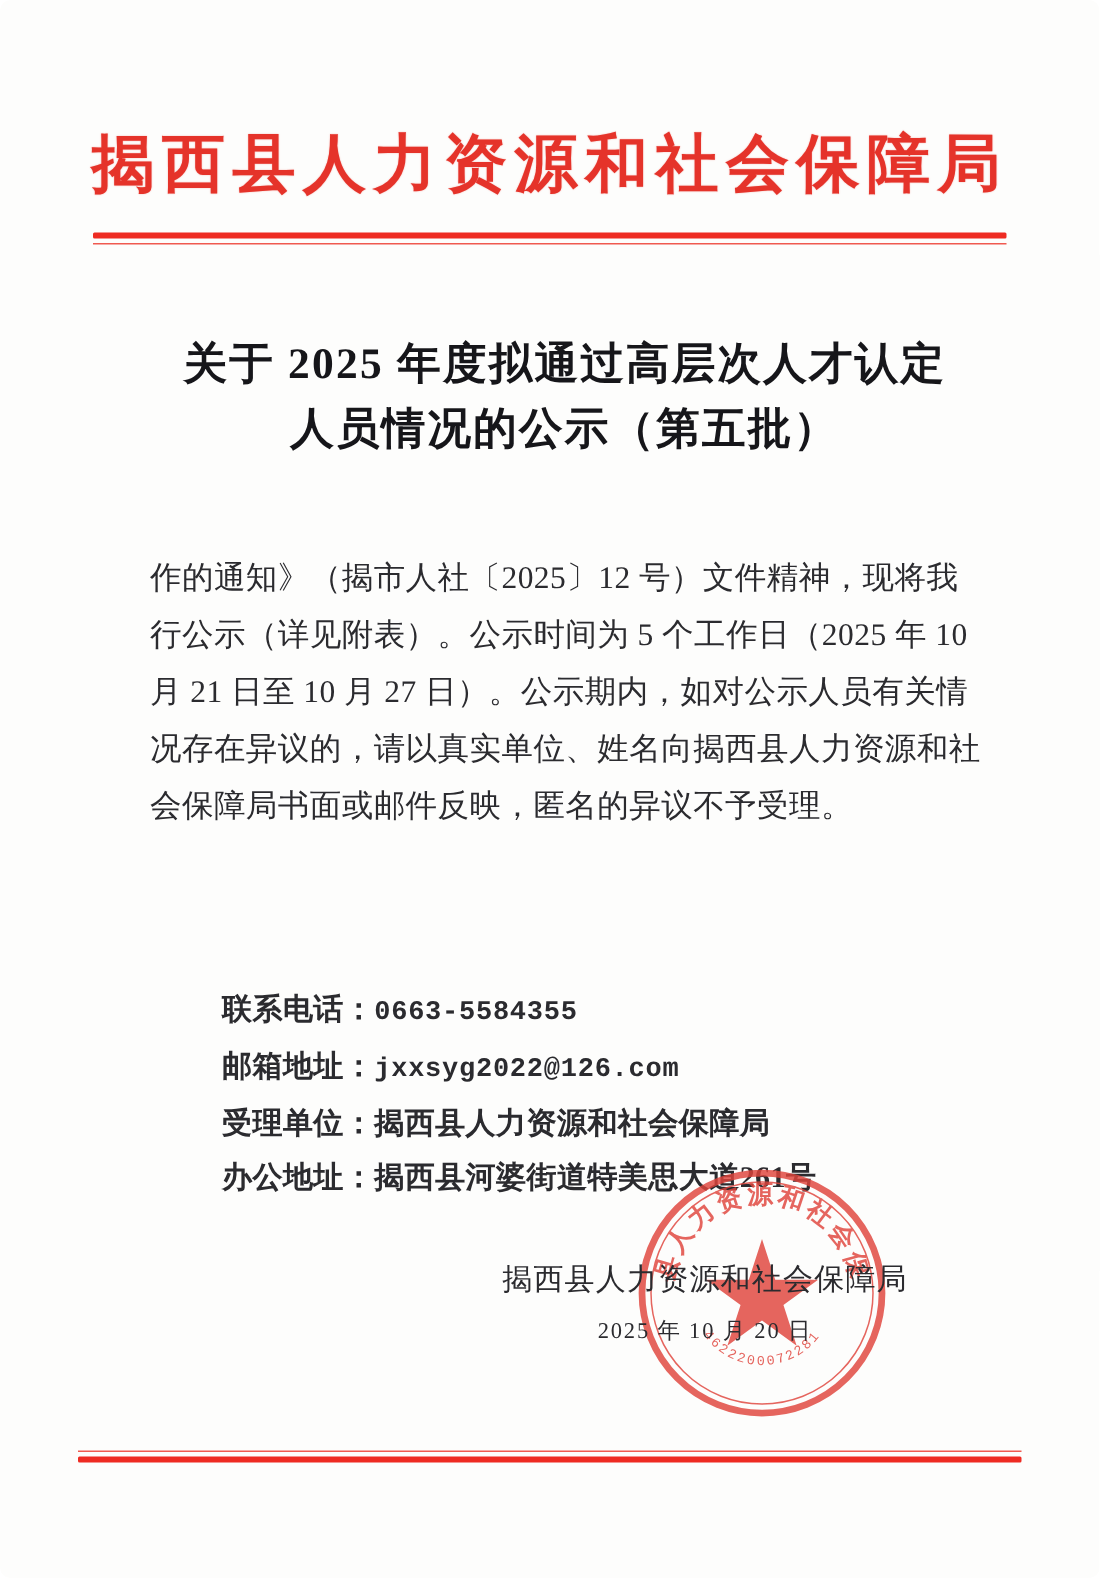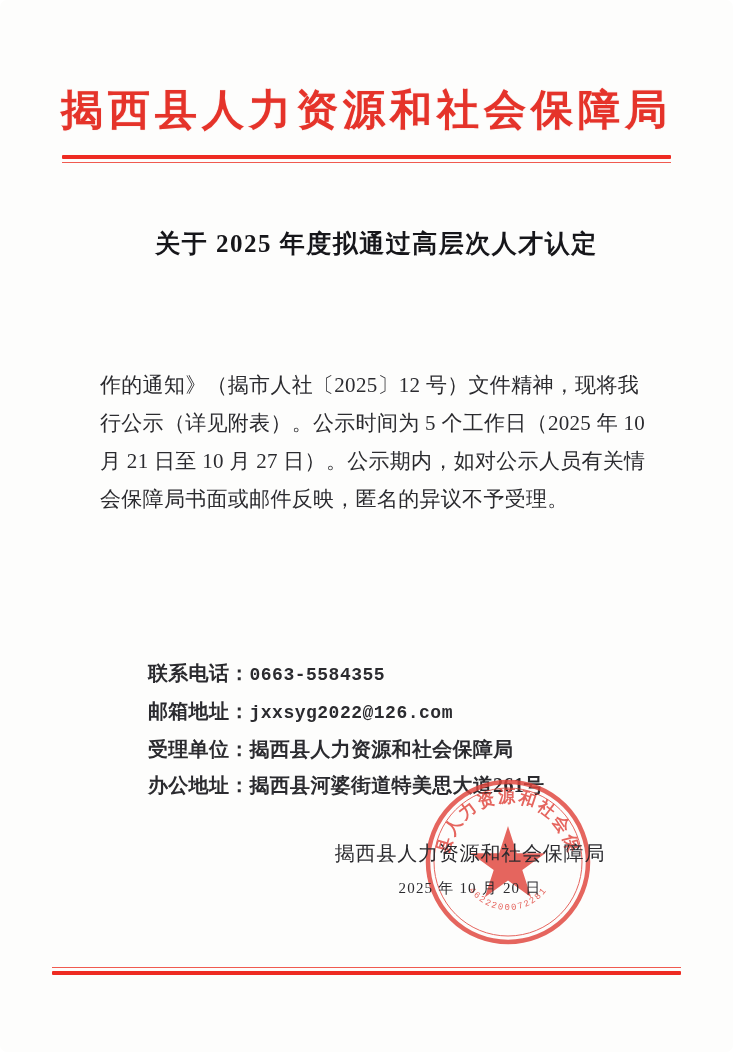--- a/index.html
+++ b/index.html
@@ -85,21 +85,21 @@
   .doc-title {
     position: absolute;
     left: 0;
     top: 222px;
     width: 733px;
     text-align: center;
     color: #16161a;
   }
   .doc-title-line {
     font-family: "Liberation Serif", "DejaVu Serif", serif;
-    font-size: 25px;
+    font-size: 29px;
     font-weight: bold;
     letter-spacing: 1.5px;
     line-height: 43px;
     white-space: nowrap;
     margin-left: 20px;
   }
 
   
   .body-block {
     position: absolute;
@@ -184,26 +184,28 @@
   </div>
 
   <div class="rule-top">
     <div class="bar-thick"></div>
     <div class="bar-gap"></div>
     <div class="bar-thin"></div>
   </div>
 
   <div class="doc-title">
     <div class="doc-title-line">关于 2025 年度拟通过高层次人才认定</div>
+    <div class="doc-title-line">人员情况的公示（第五批）</div>
   </div>
 
   <div class="body-block">
     <div class="body-line">作的通知》（揭市人社〔2025〕12 号）文件精神，现将我</div>
     <div class="body-line">行公示（详见附表）。公示时间为 5 个工作日（2025 年 10</div>
     <div class="body-line">月 21 日至 10 月 27 日）。公示期内，如对公示人员有关情</div>
+    <div class="body-line">况存在异议的，请以真实单位、姓名向揭西县人力资源和社</div>
     <div class="body-line">会保障局书面或邮件反映，匿名的异议不予受理。</div>
   </div>
 
   <div class="contact-block">
     <div class="contact-line">
       <span>联系电话：</span><span class="val-mono">0663-5584355</span>
     </div>
     <div class="contact-line">
       <span>邮箱地址：</span><span class="val-mono">jxxsyg2022@126.com</span>
     </div>

